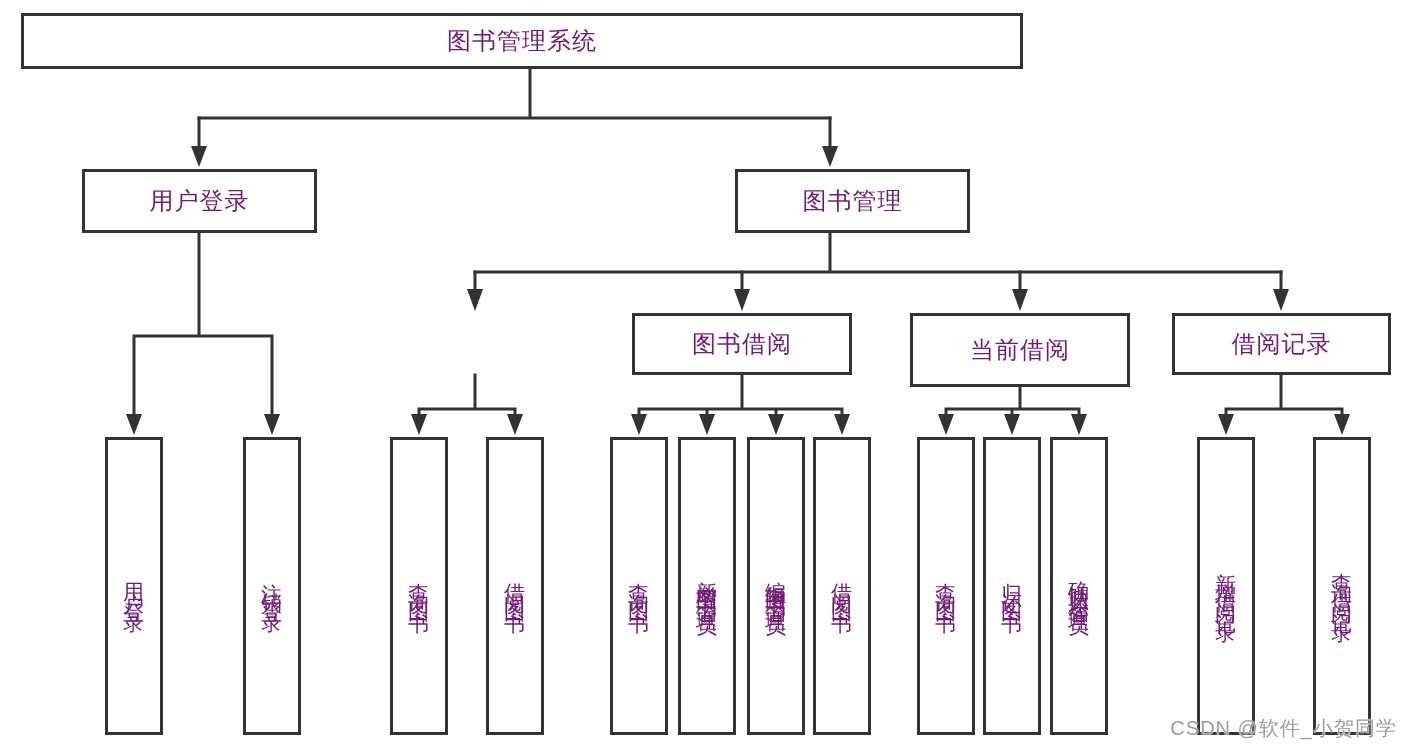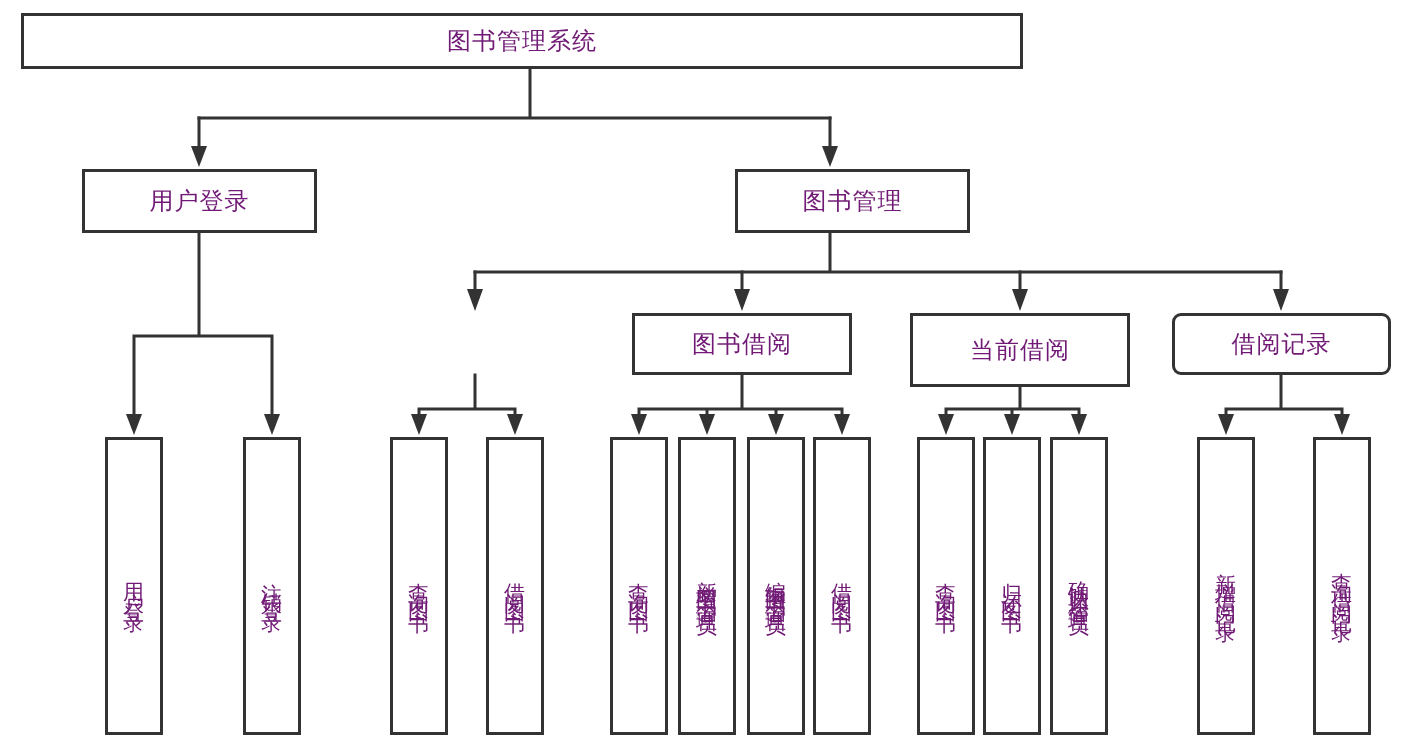--- a/index.html
+++ b/index.html
@@ -85,21 +85,21 @@
   <div class="box hbox" style="left:713px;top:169px;width:235px;height:64px;margin-left:22px;">
     <span>图书管理</span>
   </div>
 
   <div class="box hbox" style="left:632px;top:313px;width:220px;height:62px;">
     <span>图书借阅</span>
   </div>
   <div class="box hbox" style="left:910px;top:313px;width:220px;height:74px;">
     <span>当前借阅</span>
   </div>
-  <div class="box hbox" style="left:1172px;top:313px;width:219px;height:62px;border-radius:9px;">
+  <div class="box hbox" style="left:1172px;top:313px;width:219px;height:62px;">
     <span>借阅记录</span>
   </div>
 
   <div class="box vbox" style="left:105px;top:437px;width:58px;height:298px;">
     <span>用户登录</span>
   </div>
   <div class="box vbox" style="left:243px;top:437px;width:58px;height:298px;">
     <span>注销登录</span>
   </div>
 
@@ -133,14 +133,15 @@
     <span>确认归还（管理员）</span>
   </div>
 
   <div class="box vbox" style="left:1197px;top:437px;width:58px;height:298px;">
     <span>新增借阅记录</span>
   </div>
   <div class="box vbox" style="left:1313px;top:437px;width:58px;height:298px;">
     <span>查询借阅记录</span>
   </div>
 
+  <div class="watermark">CSDN @软件_小贺同学</div>
 
 </div>
 
 </body></html>

